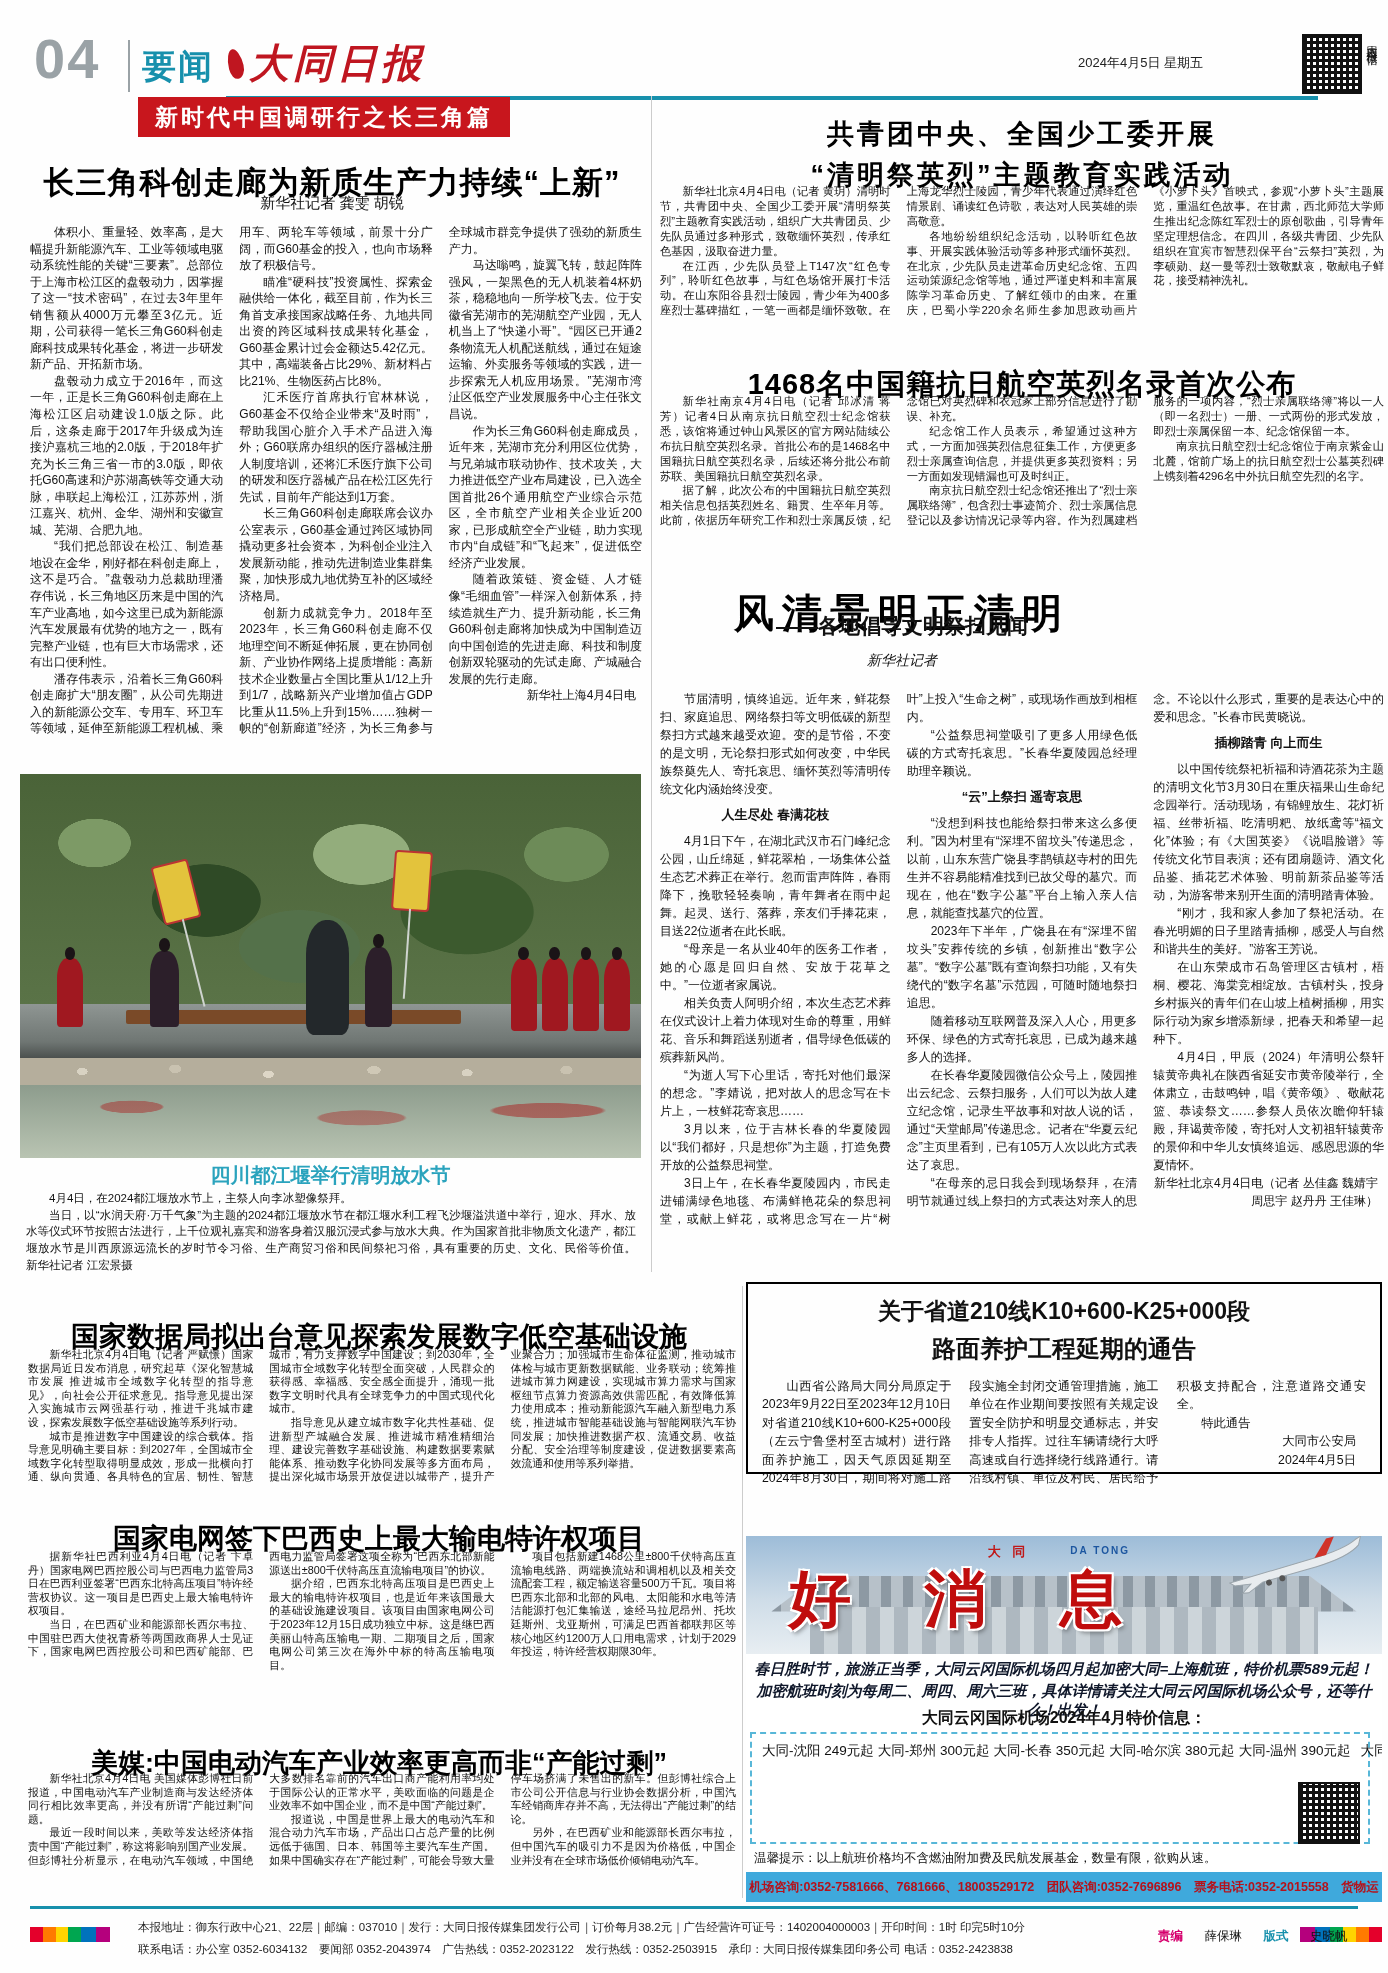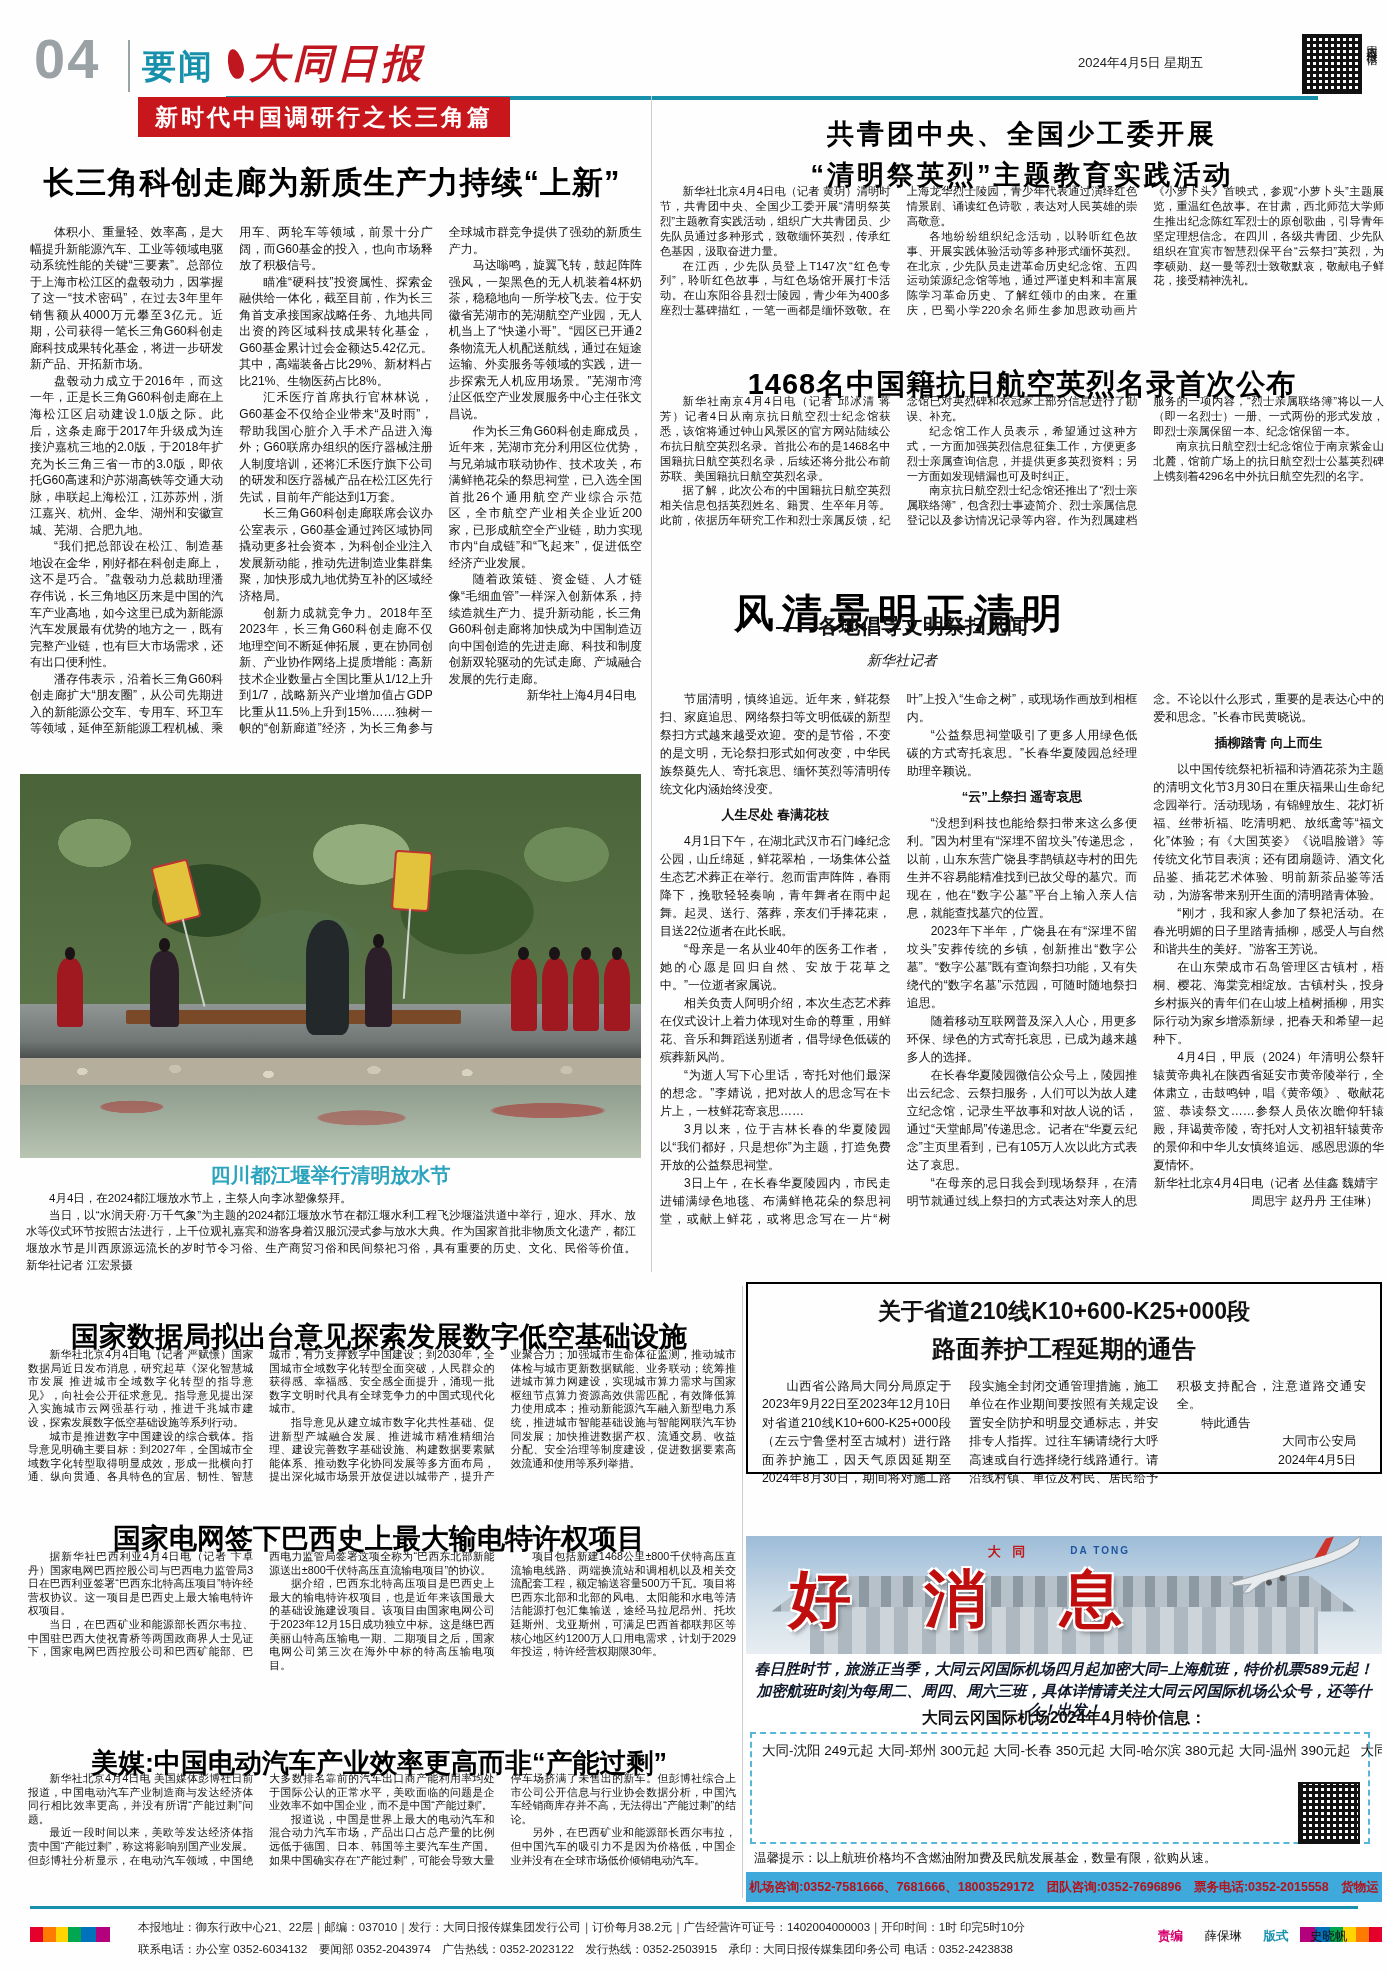--- a/index.html
+++ b/index.html
@@ -153,31 +153,32 @@
   <div class="abs hdr-rule"></div>
   <div class="abs hdr-date">2024年4月5日 星期五</div>
   <div class="abs qr qr-hdr"></div>
   <div class="abs qr-label">大同日报微信</div>
 
   <div class="abs v-div" style="left:651px;top:96px;height:1176px;"></div>
   <div class="abs v-div" style="left:742px;top:1286px;height:612px;"></div>
 
   <div class="abs kicker">新时代中国调研行之长三角篇</div>
   <h1 class="abs art-hl hl-a">长三角科创走廊为新质生产力持续“上新”</h1>
+  <div class="abs byline-a">新华社记者 龚雯 胡锐</div>
   <div class="abs cols3 body-a">
       <p class="para">体积小、重量轻、效率高，是大幅提升新能源汽车、工业等领域电驱动系统性能的关键“三要素”。总部位于上海市松江区的盘毂动力，因掌握了这一“技术密码”，在过去3年里年销售额从4000万元攀至3亿元。近期，公司获得一笔长三角G60科创走廊科技成果转化基金，将进一步研发新产品、开拓新市场。</p>
       <p class="para">盘毂动力成立于2016年，而这一年，正是长三角G60科创走廊在上海松江区启动建设1.0版之际。此后，这条走廊于2017年升级成为连接沪嘉杭三地的2.0版，于2018年扩充为长三角三省一市的3.0版，即依托G60高速和沪苏湖高铁等交通大动脉，串联起上海松江，江苏苏州，浙江嘉兴、杭州、金华、湖州和安徽宣城、芜湖、合肥九地。</p>
       <p class="para">“我们把总部设在松江、制造基地设在金华，刚好都在科创走廊上，这不是巧合。”盘毂动力总裁助理潘存伟说，长三角地区历来是中国的汽车产业高地，如今这里已成为新能源汽车发展最有优势的地方之一，既有完整产业链，也有巨大市场需求，还有出口便利性。</p>
       <p class="para">潘存伟表示，沿着长三角G60科创走廊扩大“朋友圈”，从公司先期进入的新能源公交车、专用车、环卫车等领域，延伸至新能源工程机械、乘用车、两轮车等领域，前景十分广阔，而G60基金的投入，也向市场释放了积极信号。</p>
       <p class="para">瞄准“硬科技”投资属性、探索金融供给一体化，截至目前，作为长三角首支承接国家战略任务、九地共同出资的跨区域科技成果转化基金，G60基金累计过会金额达5.42亿元。其中，高端装备占比29%、新材料占比21%、生物医药占比8%。</p>
       <p class="para">汇禾医疗首席执行官林林说，G60基金不仅给企业带来“及时雨”，帮助我国心脏介入手术产品进入海外；G60联席办组织的医疗器械注册人制度培训，还将汇禾医疗旗下公司的研发和医疗器械产品在松江区先行先试，目前年产能达到1万套。</p>
       <p class="para">长三角G60科创走廊联席会议办公室表示，G60基金通过跨区域协同撬动更多社会资本，为科创企业注入发展新动能，推动先进制造业集群集聚，加快形成九地优势互补的区域经济格局。</p>
       <p class="para">创新力成就竞争力。2018年至2023年，长三角G60科创走廊不仅地理空间不断延伸拓展，更在协同创新、产业协作网络上提质增能：高新技术企业数量占全国比重从1/12上升到1/7，战略新兴产业增加值占GDP比重从11.5%上升到15%……独树一帜的“创新廊道”经济，为长三角参与全球城市群竞争提供了强劲的新质生产力。</p>
       <p class="para">马达嗡鸣，旋翼飞转，鼓起阵阵强风，一架黑色的无人机装着4杯奶茶，稳稳地向一所学校飞去。位于安徽省芜湖市的芜湖航空产业园，无人机当上了“快递小哥”。“园区已开通2条物流无人机配送航线，通过在短途运输、外卖服务等领域的实践，进一步探索无人机应用场景。”芜湖市湾沚区低空产业发展服务中心主任张文昌说。</p>
-      <p class="para">作为长三角G60科创走廊成员，近年来，芜湖市充分利用区位优势，与兄弟城市联动协作、技术攻关，布满鲜艳花朵的祭思祠堂，已入选全国首批26个通用航空产业综合示范区，全市航空产业相关企业近200家，已形成航空全产业链，助力实现市内“自成链”和“飞起来”，促进低空经济产业发展。</p>
+      <p class="para">作为长三角G60科创走廊成员，近年来，芜湖市充分利用区位优势，与兄弟城市联动协作、技术攻关，大力推进低空产业布局建设，已入选全国首批26个通用航空产业综合示范区，全市航空产业相关企业近200家，已形成航空全产业链，助力实现市内“自成链”和“飞起来”，促进低空经济产业发展。</p>
       <p class="para">随着政策链、资金链、人才链像“毛细血管”一样深入创新体系，持续造就生产力、提升新动能，长三角G60科创走廊将加快成为中国制造迈向中国创造的先进走廊、科技和制度创新双轮驱动的先试走廊、产城融合发展的先行走廊。</p>
       <p class="para dateline">新华社上海4月4日电</p>
     </div>
 
   <div class="abs photo">
     <div class="ph-foliage"></div>
     <div class="ph-stage"></div>
     <div class="ph-table"></div>
     <div class="ph-statue"></div>
     <div class="flag" style="left:22%;top:23%;transform:rotate(-14deg);"></div>

